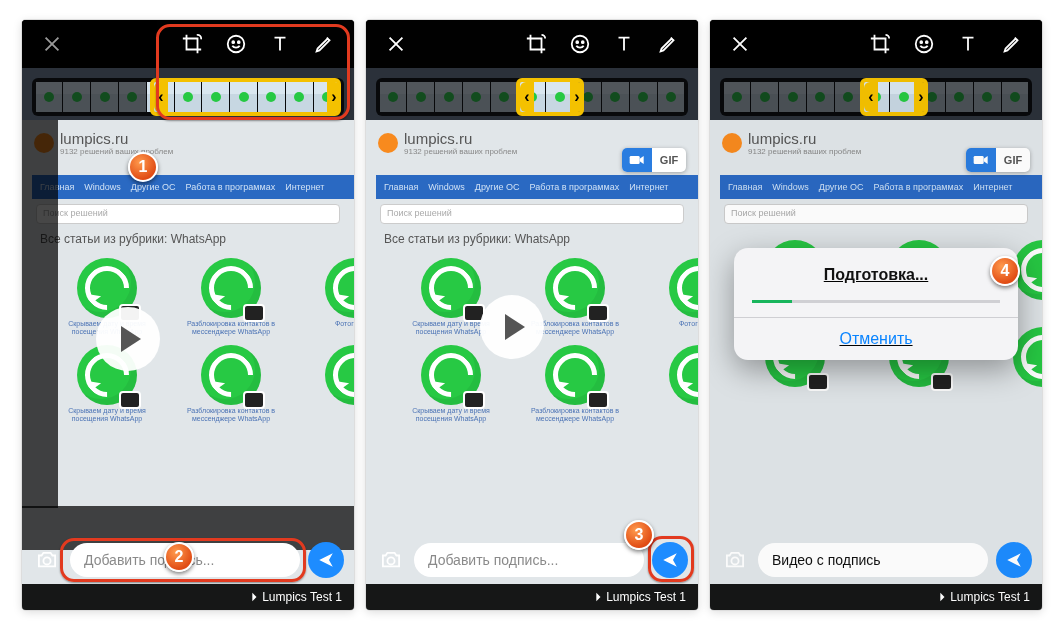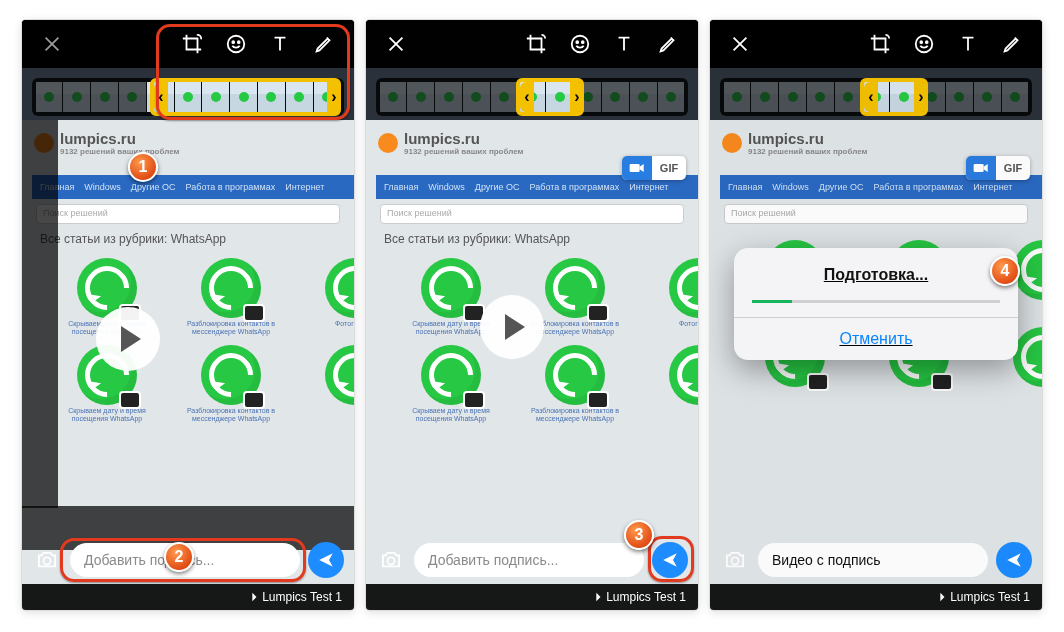--- a/index.html
+++ b/index.html
@@ -88,21 +88,20 @@
   .preview {
     position:absolute; inset:0;
     background: linear-gradient(180deg,#0a0a0a 0 48px,#2b313a 48px 100px,#e1e6e9 100px 100%);
     filter: blur(0.3px);
     overflow:hidden;
   }
   .site-header{
     position:absolute;top:110px;left:12px;right:-40px;
     display:flex;align-items:center;gap:6px;
     color:#444;
-    font-weight:bold;
   }
   .site-logo{width:20px;height:20px;border-radius:50%;background:#f88a1e;}
   .site-title{font-size:15px;color:#555;}
   .site-sub{font-size:8px;color:#888;}
   .site-nav{
     position:absolute;top:155px;left:10px;right:-90px;
     height:24px;background:#2a69c2;
     display:flex;align-items:center;gap:10px;padding:0 8px;
     font-size:9px;color:#cfe1f5;white-space:nowrap;overflow:hidden;
   }
@@ -152,21 +151,21 @@
     position:absolute;top:54%;left:32%;transform:translate(-50%,-50%);
     width:64px;height:64px;border-radius:50%;background:rgba(255,255,255,.95);
     display:flex;align-items:center;justify-content:center;z-index:30;
   }
   .play-btn::before{
     content:'';width:0;height:0;border-left:20px solid #555;border-top:13px solid transparent;border-bottom:13px solid transparent;margin-left:5px;
   }
 
   
   .gif-toggle{
-    position:absolute;top:136px;right:12px;z-index:45;
+    position:absolute;top:128px;right:12px;z-index:45;
     width:64px;height:24px;border-radius:5px;background:#fff;
     display:flex;align-items:center;overflow:hidden;
     box-shadow:0 1px 4px rgba(0,0,0,.3);
   }
   .gif-toggle .vid{width:30px;height:100%;background:#2a7de0;display:flex;align-items:center;justify-content:center;}
   .gif-toggle .vid svg{width:16px;height:12px;fill:#fff;}
   .gif-toggle .gif{flex:1;text-align:center;font-size:11px;font-weight:700;color:#555;}
 
   
   .bottomarea{

